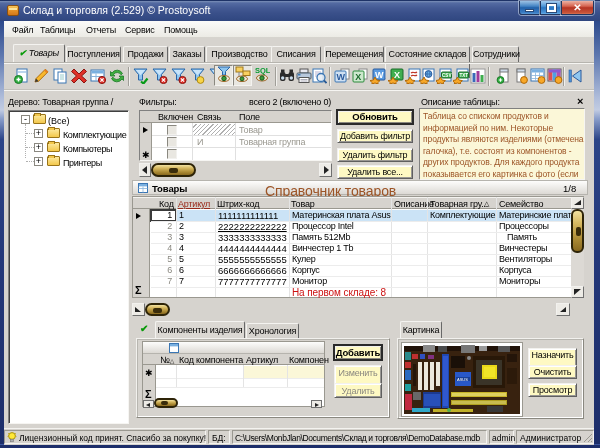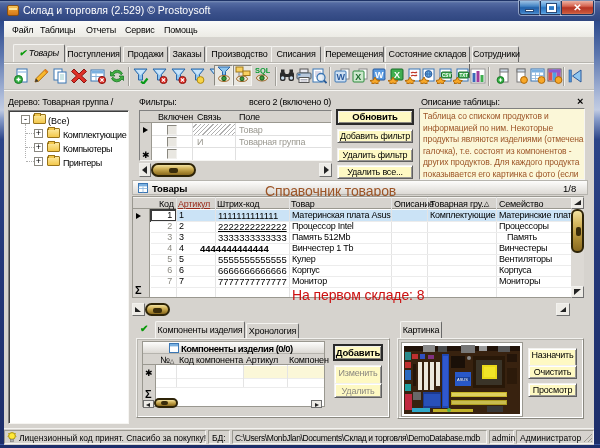--- a/index.html
+++ b/index.html
@@ -408,40 +408,40 @@
     <div class="abs cell" style="left:179px; top:210px;">1</div>
     <div class="abs cell" style="left:179px; top:221px;">2</div>
     <div class="abs cell" style="left:179px; top:232px;">3</div>
     <div class="abs cell" style="left:179px; top:243px;">4</div>
     <div class="abs cell" style="left:179px; top:254px;">5</div>
     <div class="abs cell" style="left:179px; top:265px;">6</div>
     <div class="abs cell" style="left:179px; top:276px;">7</div>
     <div class="abs cell digits" style="left:218px; top:210px;">1111111111111</div>
     <div class="abs cell digits" style="left:218px; top:221px;text-decoration:underline;">2222222222222</div>
     <div class="abs cell digits" style="left:218px; top:232px;">3333333333333</div>
-    <div class="abs cell digits" style="left:200px; top:243px;font-weight:bold;">4444444444444</div>
+    <div class="abs cell digits" style="left:218px; top:243px;">4444444444444</div>
     <div class="abs cell digits" style="left:218px; top:254px;">5555555555555</div>
     <div class="abs cell digits" style="left:218px; top:265px;">6666666666666</div>
     <div class="abs cell digits" style="left:218px; top:276px;">7777777777777</div>
     <div class="abs cell" style="left:292px; top:210px;">Материнская плата Asus</div>
     <div class="abs cell" style="left:292px; top:221px;">Процессор Intel</div>
     <div class="abs cell" style="left:292px; top:232px;">Память 512Mb</div>
     <div class="abs cell" style="left:292px; top:243px;">Винчестер 1 Tb</div>
     <div class="abs cell" style="left:292px; top:254px;">Кулер</div>
     <div class="abs cell" style="left:292px; top:265px;">Корпус</div>
     <div class="abs cell" style="left:292px; top:276px;">Монитор</div>
     <div class="abs cell" style="left:430px; top:210px;">Комплектующие</div>
     <div class="abs cell" style="left:499px; top:210px;">Материнские плать</div>
     <div class="abs cell" style="left:499px; top:221px;">Процессоры</div>
     <div class="abs cell" style="left:499px; top:232px;margin-left:8px;">Память</div>
     <div class="abs cell" style="left:499px; top:243px;">Винчестеры</div>
     <div class="abs cell" style="left:499px; top:254px;">Вентиляторы</div>
     <div class="abs cell" style="left:499px; top:265px;">Корпуса</div>
     <div class="abs cell" style="left:499px; top:276px;">Мониторы</div>
-    <div class="abs" style="left:292px; top:287px; font-size:14px; letter-spacing:-0.1px; color:#cc1111;">На первом складе: 8</div>
+    <div class="abs" style="left:292px; top:287px; font-size:10px; letter-spacing:-0.1px; color:#cc1111;">На первом складе: 8</div>
 
     <div class="sb-box" style="left:571px; top:197px; width:13px; height:12px;"><svg width="11" height="10">
           <polygon points="2,7 9,7 9,2" fill="#222"></polygon>
         </svg></div>
     <div class="abs" style="left:571px; top:209px; width:13px; height:77px; background:#dcd9d4;"></div>
     <div class="gold-pill" style="left:571px; top:209px; width:13px; height:44px; border-radius:6px;">
         <i style="width:5px; height:9px; margin:-4px 0 0 -2px;"></i>
       </div>
     <div class="sb-box" style="left:571px; top:286px; width:13px; height:12px;"><svg width="11" height="10">
           <polygon points="2,2 9,2 2,8" fill="#222"></polygon>
@@ -466,21 +466,20 @@
     <div class="tab" style="left:400px; top:321px; width:42px; height:17px; line-height:16px; z-index:2; background:#dbd8d3;">Картинка</div>
 
     <div class="abs" style="left:136px; top:338px; width:254px; height:80px; border:1px solid; border-color:#f2f1ee #8a8880 #8a8880 #f2f1ee; box-shadow:inset 1px 1px 0 #b8b6b0, inset -1px -1px 0 #fff;"></div>
     <div class="abs" style="left:142px; top:341px; width:183px; height:66px; background:#fff; border:1px solid #9a9890;">
 
       <div class="abs" style="left:0; top:0; width:181px; height:12px; background:linear-gradient(180deg,#fdfdfc,#dcd9d4); border-bottom:1px solid #b6b4ae;"></div>
       <svg class="abs" style="left:26px; top:1px;" width="10" height="10" viewBox="0 0 10 10">
           <rect x="0.5" y="0.5" width="9" height="9" fill="#fff" stroke="#3a76b4"></rect>
           <rect x="1" y="1" width="8" height="2.4" fill="#7ab0e0"></rect>
         </svg>
-      <div class="abs" style="left:38px; top:1px; font-size:9.5px; letter-spacing:-0.5px; font-weight:bold;">Компоненты изделия (0/0)</div>
 
       <div class="abs" style="left:0; top:12px; width:181px; height:11px; background:#d6d3ce; border-bottom:1px solid #9a9890;"></div>
       <div class="abs" style="left:17px; top:13px; font-size:9px;">№<span style="font-size:6px;">△</span></div>
       <div class="abs" style="left:36px; top:13px; font-size:9px; letter-spacing:-0.2px;">Код компонента</div>
       <div class="abs" style="left:103px; top:13px; font-size:9px; letter-spacing:-0.2px;">Артикул</div>
       <div class="abs" style="left:146px; top:13px; font-size:9px; letter-spacing:-0.2px;">Компонен</div>
 
       <div class="abs" style="left:0; top:23px; width:13px; height:35px; background:#d6d3ce; border-right:1px solid #9a9890;"></div>
       <div class="abs" style="left:2px; top:26px; font-size:9px;">✱</div>
       <div class="abs" style="left:2px; top:46px; font-size:11px; font-weight:bold;">Σ</div>

